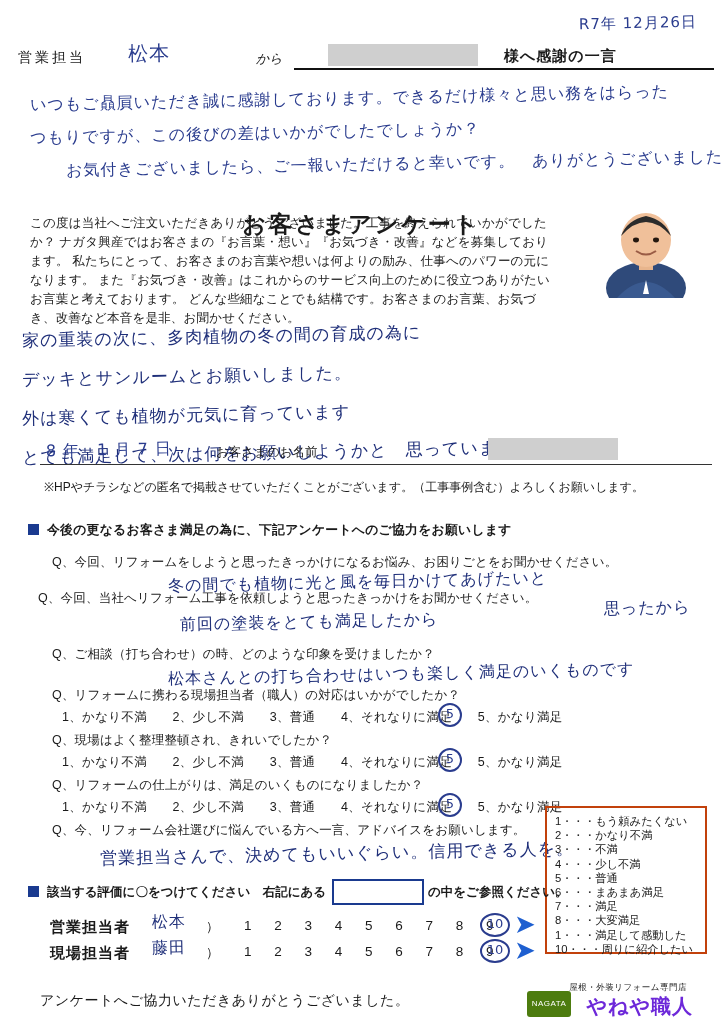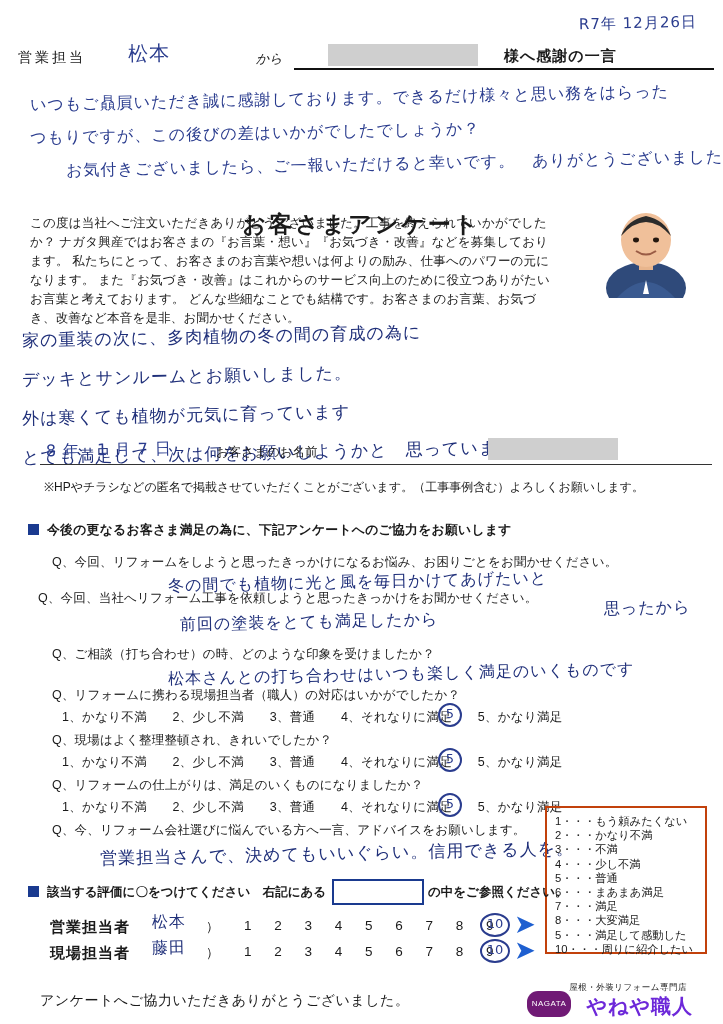--- a/index.html
+++ b/index.html
@@ -134,22 +134,22 @@
     position:absolute;width:26px;height:20px;border:2px solid #2a3c8e;border-radius:50%;
     color:#2a3c8e;font-size:13px;text-align:center;line-height:18px;
     font-family:"DejaVu Sans",sans-serif;
   }
   .arrow{position:absolute;color:#1e5fd0;font-size:26px;line-height:20px;}
 
   .thanks{position:absolute;left:40px;top:992px;font-size:14px;letter-spacing:0.5px;}
   .logo-sub{position:absolute;right:36px;top:982px;font-size:8.5px;color:#222;letter-spacing:0.5px;}
   .logo-main{position:absolute;right:30px;top:993px;font-size:20px;font-weight:700;color:#6d28d9;letter-spacing:1px;}
   .logo-badge{
-    position:absolute;right:152px;top:991px;width:44px;height:26px;border-radius:11px;
-    background:#701a75;color:#fff;font-size:8px;text-align:center;line-height:26px;letter-spacing:0.5px;
+    position:absolute;right:152px;top:991px;width:44px;height:26px;border-radius:3px;
+    background:#4d7c0f;color:#fff;font-size:8px;text-align:center;line-height:26px;letter-spacing:0.5px;
   }
 </style>
 </head>
 <body>
 
 <div class="page">
 
   <div class="topdate hand">R7年 12月26日</div>
 
   <div class="hdr-row">
@@ -233,21 +233,21 @@
 
   <div class="legend">
     <div>1・・・もう頼みたくない</div>
     <div>2・・・かなり不満</div>
     <div>3・・・不満</div>
     <div>4・・・少し不満</div>
     <div>5・・・普通</div>
     <div>6・・・まあまあ満足</div>
     <div>7・・・満足</div>
     <div>8・・・大変満足</div>
-    <div>5・・・満足して感動した</div>
+    <div>1・・・満足して感動した</div>
     <div>10・・・周りに紹介したい</div>
   </div>
 
   <div class="markrow">
     <span class="sq"></span><span>該当する評価に〇をつけてください　右記にある</span>
   </div>
   <div class="markbox"></div>
   <div style="position:absolute;left:428px;top:884px;font-size:12.5px;font-weight:700;">の中をご参照ください。</div>
 
   <div class="srow-label" style="left:50px;top:918px;">営業担当者</div>

